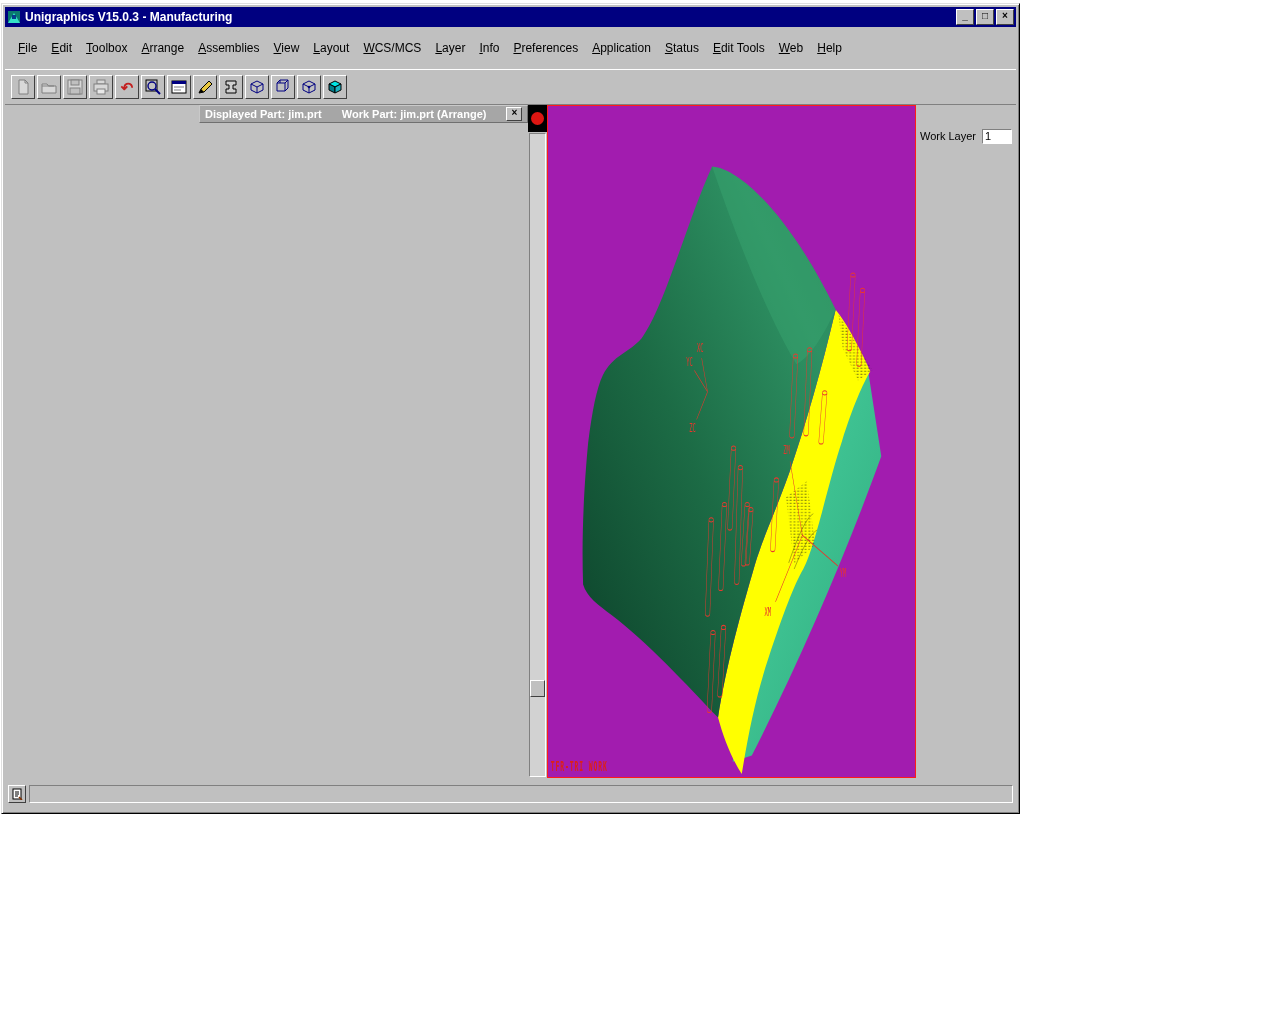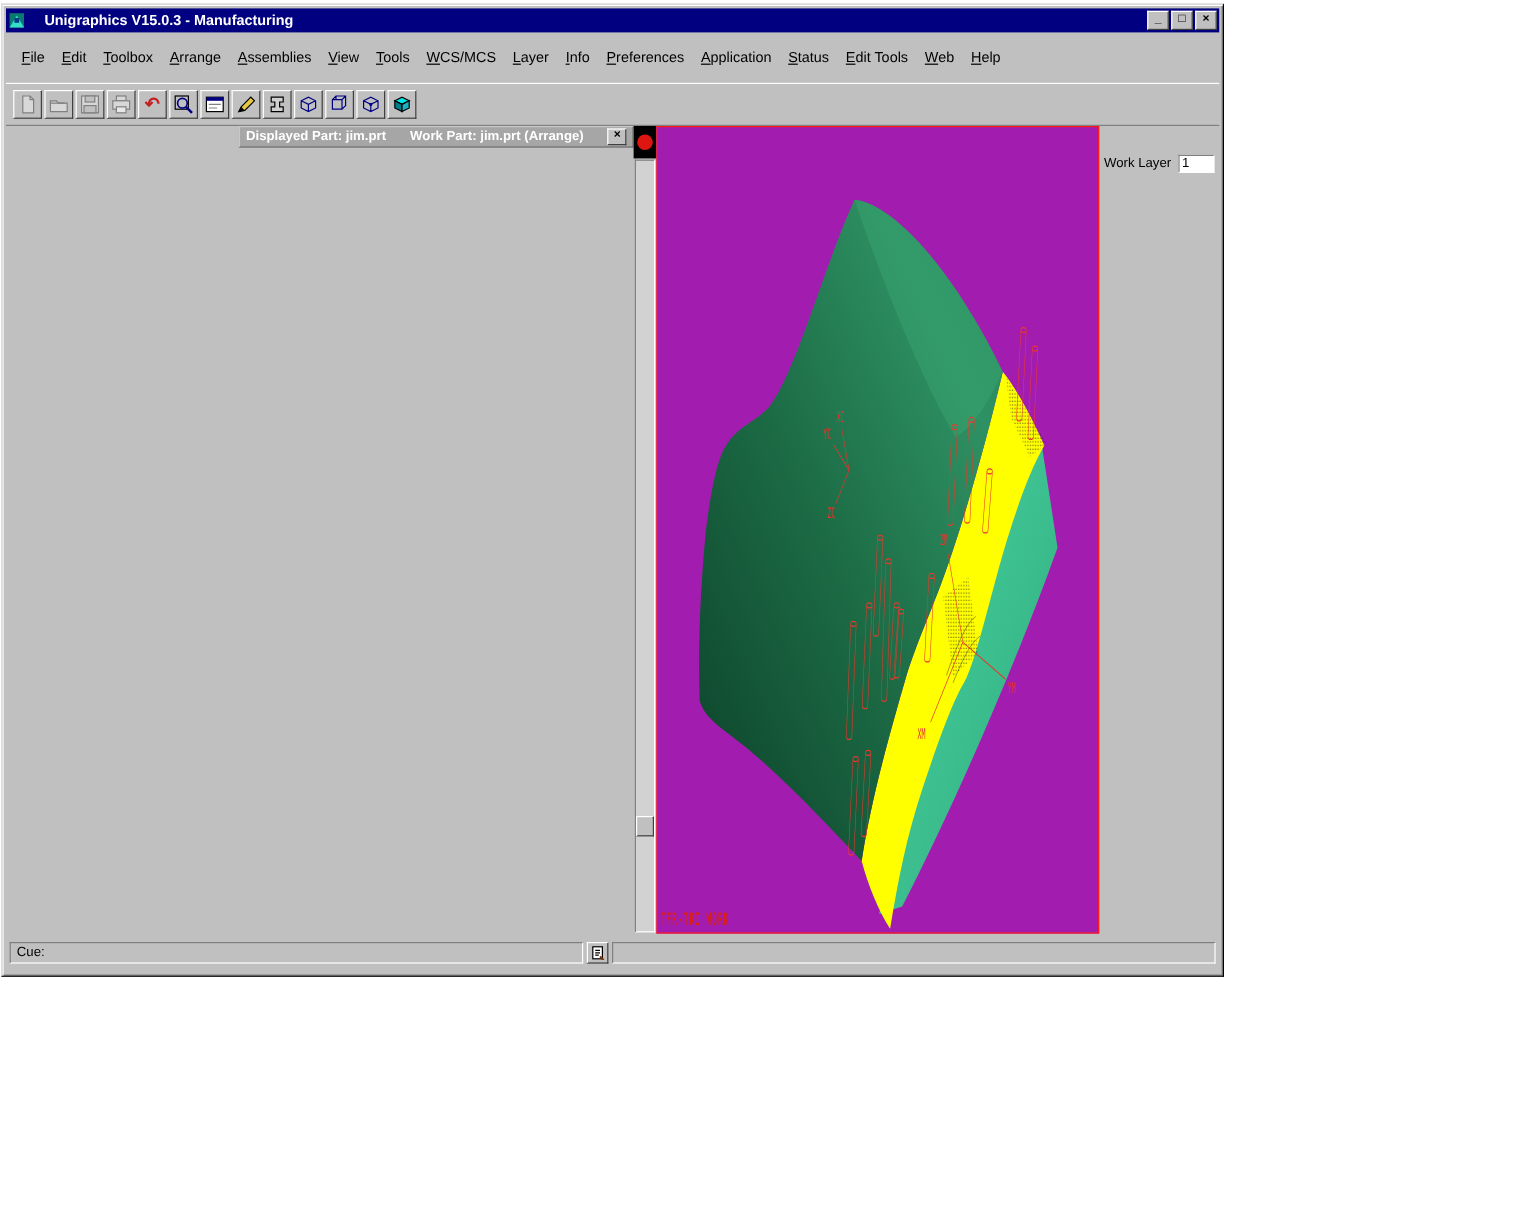--- a/index.html
+++ b/index.html
@@ -6,21 +6,21 @@
   body{width:1280px;height:1024px;background:#ffffff;position:relative;overflow:hidden;
        font-family:"Liberation Sans",sans-serif;-webkit-font-smoothing:none}
 
   .window{position:absolute;left:1px;top:3px;width:1019px;height:811px;background:#c0c0c0;
           border:1px solid;border-color:#dfdfdf #000 #000 #dfdfdf;
           box-shadow:inset 1px 1px 0 #fff, inset -1px -1px 0 #808080;
           padding:3px;box-sizing:border-box;display:flex;flex-direction:column}
 
   
   .titlebar{height:18px;background:#000080;display:flex;align-items:center;padding:1px 2px;color:#fff;flex:none}
-  .titlebar .title{font-size:12px;font-weight:bold;margin-left:16px;flex:1;white-space:nowrap}
+  .titlebar .title{font-size:12px;font-weight:bold;margin-left:4px;flex:1;white-space:nowrap}
   .tb-ctrl{width:16px;height:14px;background:#c0c0c0;border:1px solid;border-color:#fff #404040 #404040 #fff;
            font-size:10px;line-height:11px;text-align:center;color:#000;margin-left:2px;font-weight:bold;cursor:default}
 
   
   .menubar{height:22px;display:flex;align-items:center;padding:10px 6px;font-size:12px;color:#000;flex:none}
   .menu-item{display:inline-block;padding:3px 7px;cursor:default;white-space:nowrap}
   .menu-item::first-letter{text-decoration:underline}
 
   
   .toolbar{height:30px;display:flex;align-items:center;padding:2px 6px;gap:2px;flex:none;
@@ -87,21 +87,21 @@
     <span class="tb-ctrl">×</span>
   </div>
 
   <div class="menubar">
     <span class="menu-item">File</span>
     <span class="menu-item">Edit</span>
     <span class="menu-item">Toolbox</span>
     <span class="menu-item">Arrange</span>
     <span class="menu-item">Assemblies</span>
     <span class="menu-item">View</span>
-    <span class="menu-item">Tools</span>
+    <span class="menu-item">Layout</span>
     <span class="menu-item">WCS/MCS</span>
     <span class="menu-item">Layer</span>
     <span class="menu-item">Info</span>
     <span class="menu-item">Preferences</span>
     <span class="menu-item">Application</span>
     <span class="menu-item">Status</span>
     <span class="menu-item">Edit Tools</span>
     <span class="menu-item">Web</span>
     <span class="menu-item">Help</span>
   </div>
@@ -293,21 +293,20 @@
       </div>
 
       <div class="worklayer">
         <span>Work Layer</span>
         <input type="text" value="1" style="">
       </div>
     </div>
   </div>
 
   <div class="statusbar">
-    <div class="status-field cue">Cue:</div>
     <div class="sb-btn">
       <svg width="12" height="12" viewBox="0 0 12 12">
         <rect x="2" y="1" width="8" height="10" fill="#fff" stroke="#000"></rect>
         <path d="M4 4 h4 M4 6 h4 M4 8 h3" stroke="#000"></path>
         <path d="M8 9 L11 12" stroke="#803000" stroke-width="1.5"></path>
       </svg>
     </div>
     <div class="sb-blank"></div>
   </div>
 

